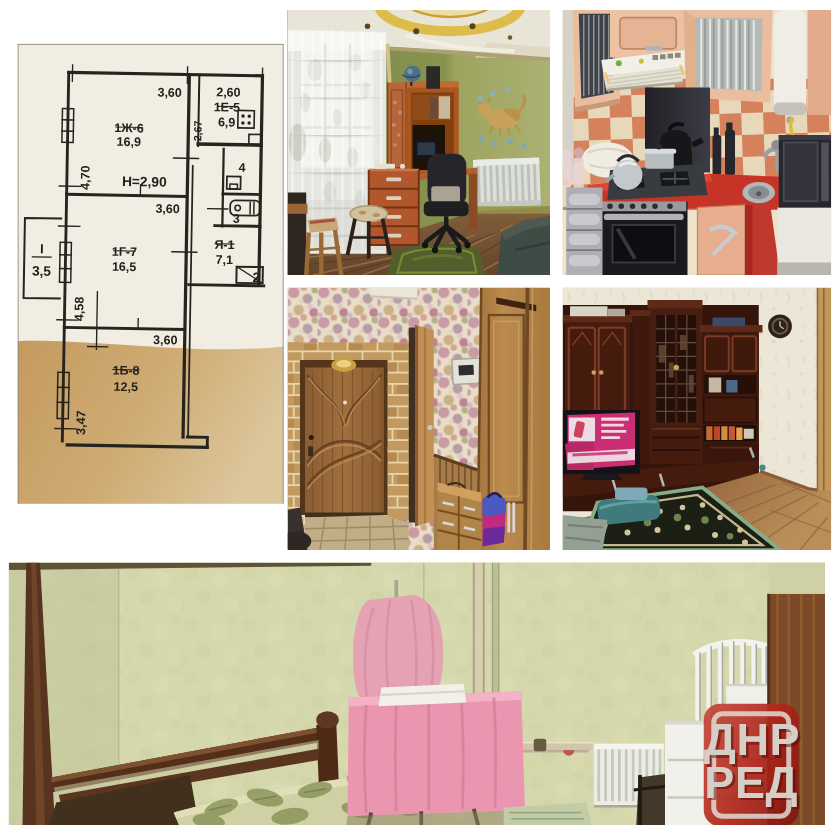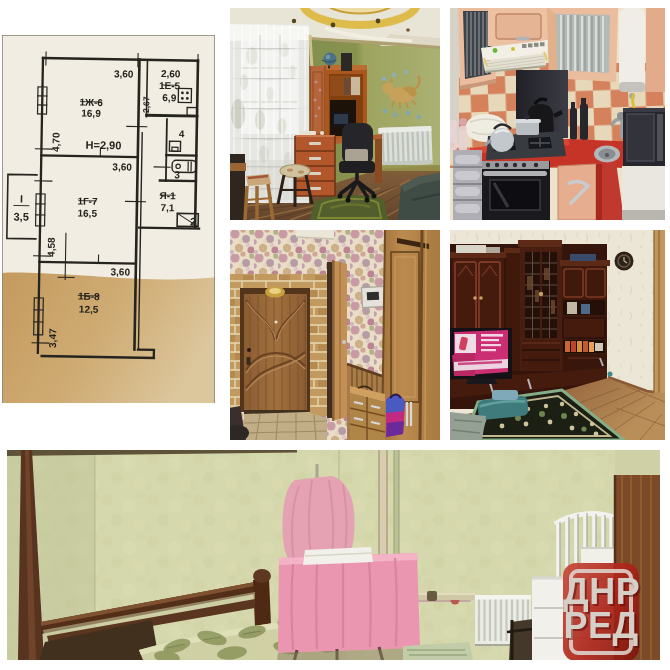--- a/index.html
+++ b/index.html
@@ -1,20 +1,20 @@
 <!DOCTYPE html>
 <html><head><meta charset="utf-8"><style>
 html,body{margin:0;padding:0;}
 body{width:670px;height:670px;background:#fff;font-family:"Liberation Sans",sans-serif;position:relative;overflow:hidden;}
 .ph{position:absolute;overflow:hidden;}
 .abs{position:absolute;}
 </style></head>
 <body>
 
-<div class="ph" id="plan" style="left:2px;top:35px;width:213px;height:368px;background:#f0ece2;">
+<div class="ph" id="plan" style="left:14px;top:35px;width:213px;height:368px;background:#f0ece2;">
 <svg width="213" height="384" viewBox="0 0 213 384" xmlns="http://www.w3.org/2000/svg">
 <defs>
 <linearGradient id="tan" x1="0" y1="0" x2="1" y2="0.4">
 <stop offset="0" stop-color="#c49a5e"></stop>
           <stop offset="0.55" stop-color="#cfac74"></stop>
           <stop offset="1" stop-color="#dcc69c"></stop>
 </linearGradient>
 </defs>
 <rect x="0" y="0" width="213" height="384" fill="#f1ede3"></rect>
 <path d="M0,238 C30,236 90,242 140,244 C175,245.5 213,243 213,242 L213,384 L0,384 Z" fill="url(#tan)"></path>

